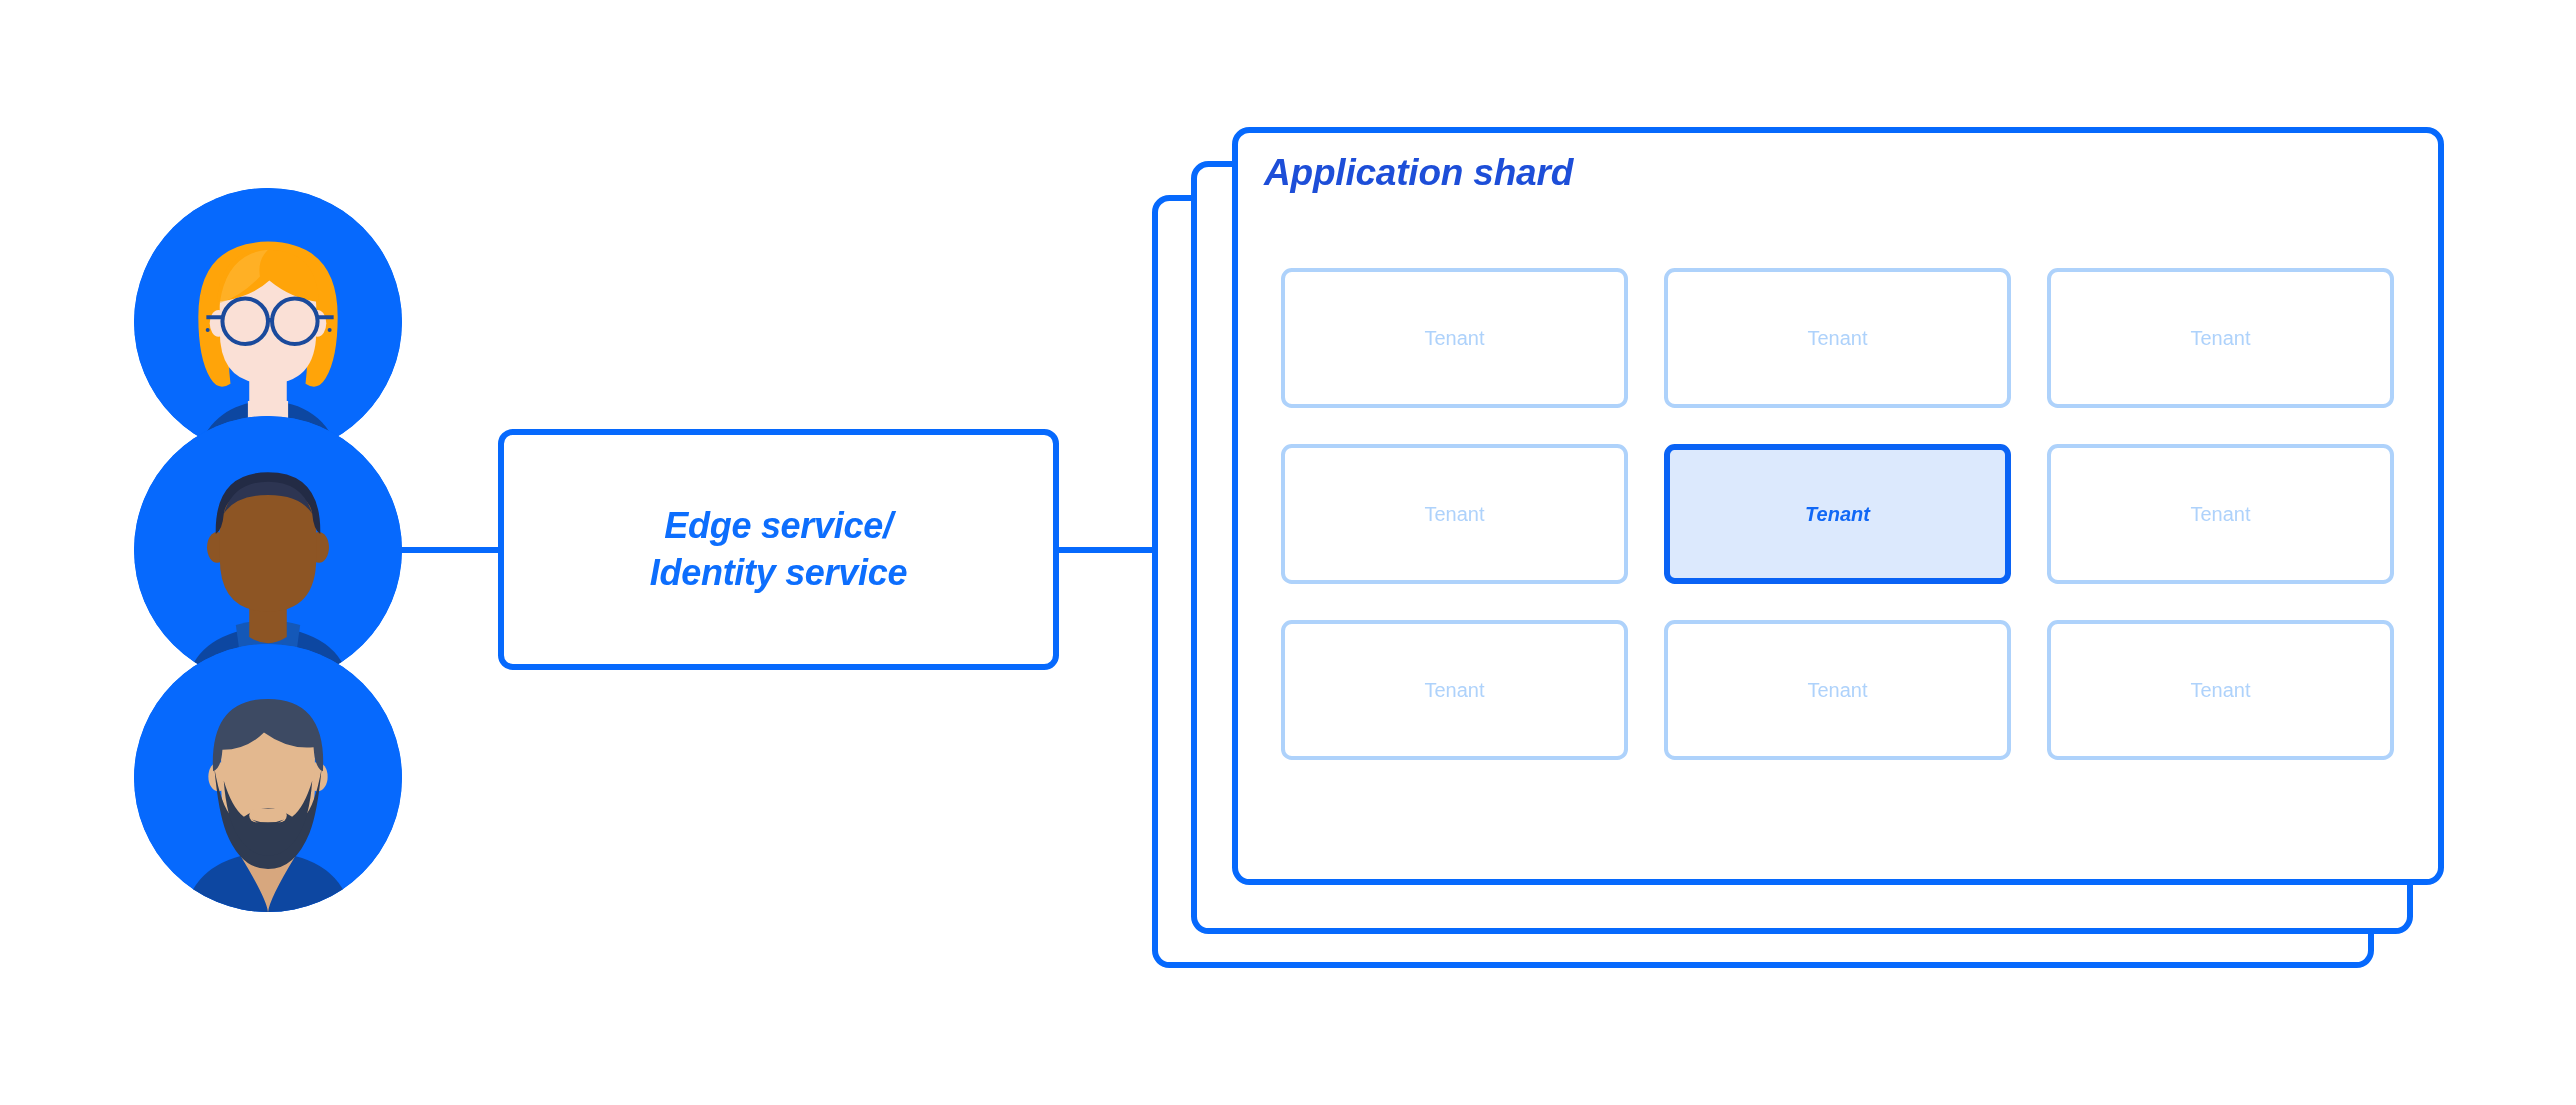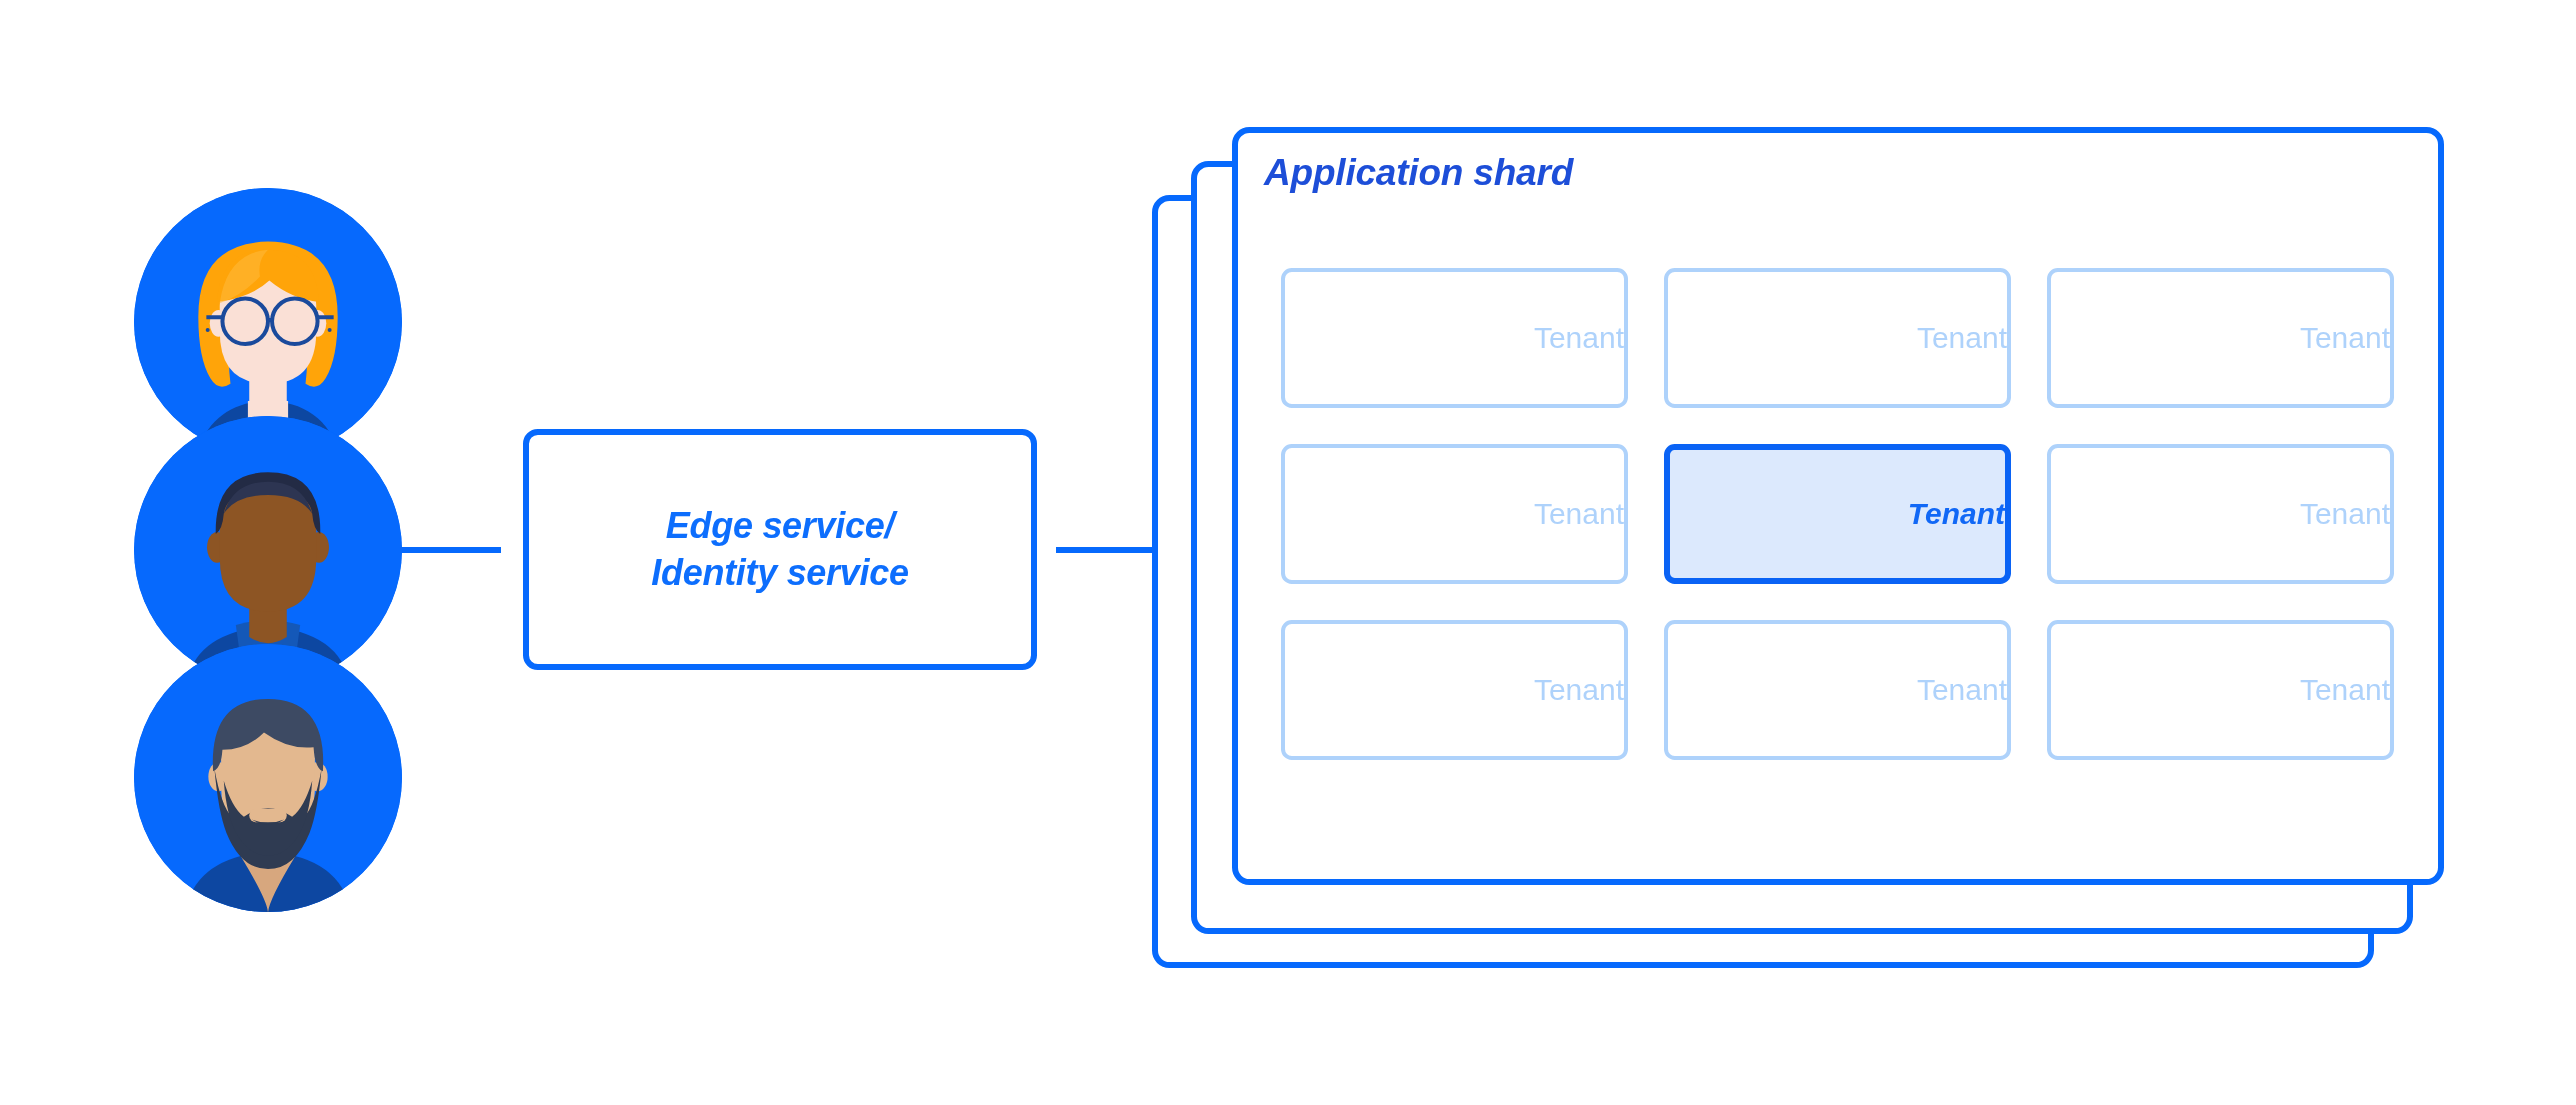--- a/index.html
+++ b/index.html
@@ -41,30 +41,29 @@
     background: #0669fd;
   }
   .conn-avatar-edge { left: 400px; top: 547px; width: 101px; height: 6px; }
   .conn-edge-shard  { left: 1056px; top: 547px; width: 102px; height: 6px; }
 
   
   .edge-box {
     position: absolute;
     left: 498px;
     top: 429px;
-    width: 514px;
+    width: 561px;
     height: 241px;
     box-sizing: border-box;
     border: 6px solid #0669fd;
     border-radius: 14.8px;
     background: #ffffff;
     display: flex;
     align-items: center;
     justify-content: center;
-    margin-left: 25px;
   }
   .edge-label {
     color: #0d6efd;
     font-size: 36px;
     font-style: italic;
     font-weight: 600;
     line-height: 1.28;
     text-align: center;
     white-space: pre-line;
     letter-spacing: -0.3px;
@@ -116,23 +115,23 @@
     column-gap: 36px;
     row-gap: 36px;
   }
   .tenant {
     box-sizing: border-box;
     border: 4px solid #aed2fb;
     border-radius: 10.7px;
     background: #ffffff;
     display: flex;
     align-items: center;
-    justify-content: flex-end;
+    justify-content: center;
     color: #aed2fb;
-    font-size: 30px;
+    font-size: 20px;
     font-weight: 400;
     letter-spacing: 0px;
   }
   .tenant.active {
     border: 6px solid #0a63f5;
     background: #dce9fd;
     color: #1168f6;
     font-style: italic;
     font-weight: 600;
   }

